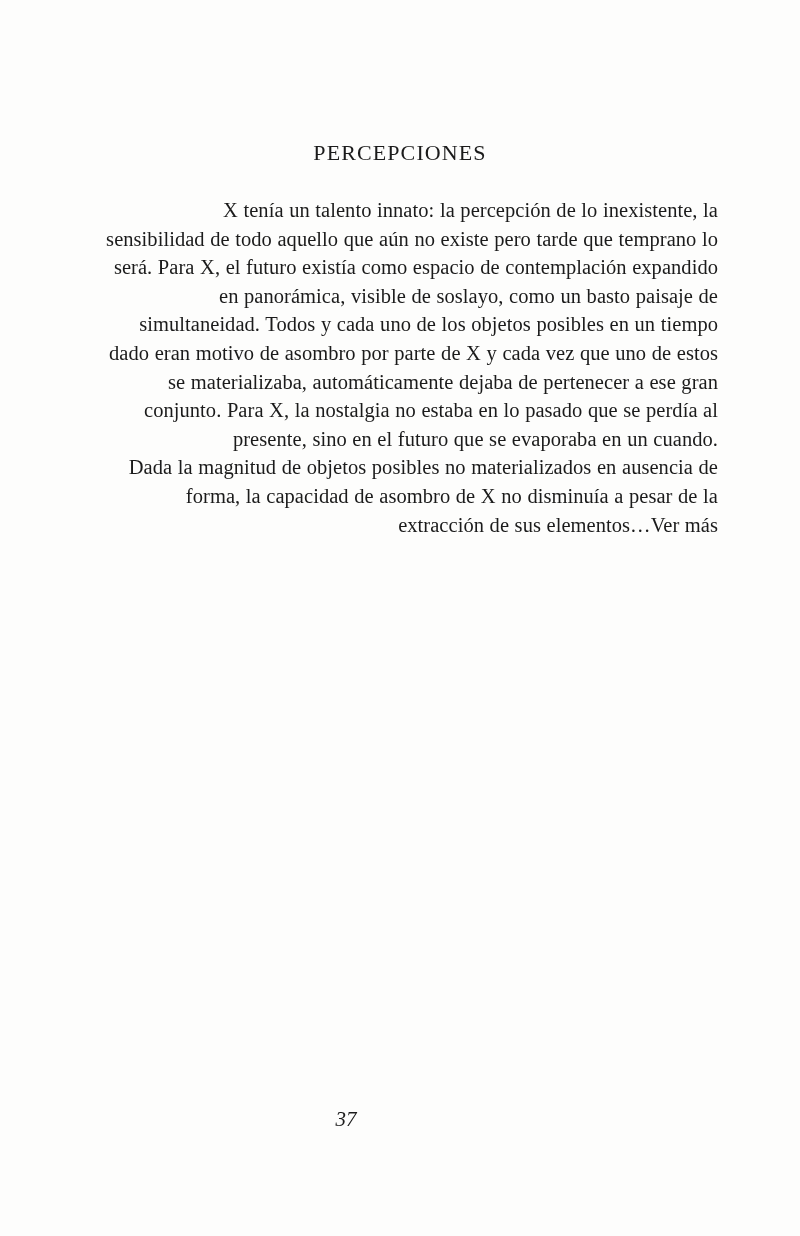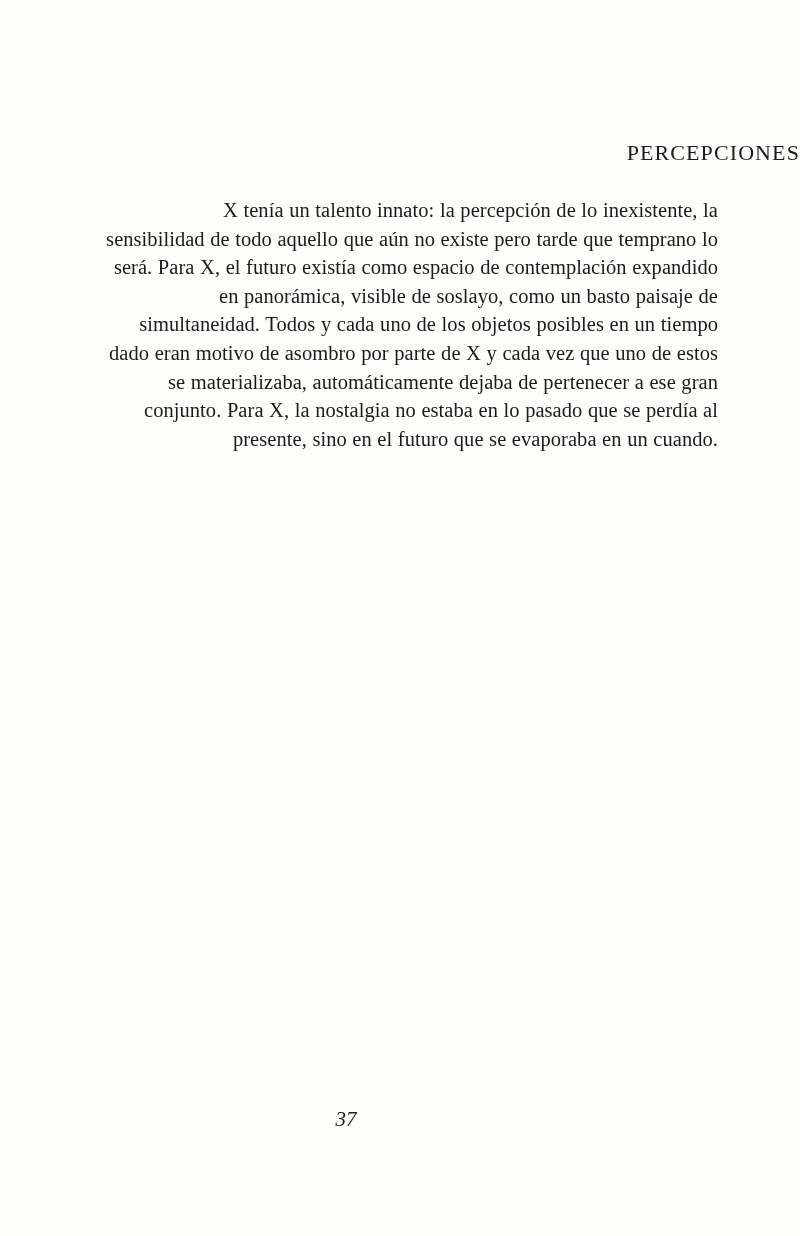--- a/index.html
+++ b/index.html
@@ -24,21 +24,21 @@
     background: #fdfdfc;
     box-sizing: border-box;
   }
 
   
   .chapter-title {
     position: absolute;
     top: 141px;
     left: 0;
     width: 800px;
-    text-align: right;
+    text-align: center;
     font-size: 22px;
     letter-spacing: 1.1px;
     font-weight: 400;
     color: #1b1b1b;
     line-height: 1.1;
     white-space: nowrap;
   }
 
   
   .text-column {
@@ -78,17 +78,18 @@
 </style>
 </head>
 <body>
 
 <div class="page">
 
   <div class="chapter-title">PERCEPCIONES</div>
 
   <div class="text-column">
     <p class="body-paragraph indented">X tenía un talento innato: la percepción de lo inexistente, la sensibilidad de todo aquello que aún no existe pero tarde que temprano lo será. Para X, el futuro existía como espacio de contemplación expandido en panorámica, visible de soslayo, como un basto paisaje de simultaneidad. Todos y cada uno de los objetos posibles en un tiempo dado eran motivo de asombro por parte de X y cada vez que uno de estos se materializaba, automáticamente dejaba de pertenecer a ese gran conjunto. Para X, la nostalgia no estaba en lo pasado que se perdía al presente, sino en el futuro que se evaporaba en un cuando.</p>
+    <p class="body-paragraph">Dada la magnitud de objetos posibles no materializados en ausencia de forma, la capacidad de asombro de X no disminuía a pesar de la extracción de sus elementos…Ver más</p>
   </div>
 
   <div class="folio">37</div>
 
 </div>
 
 </body></html>

